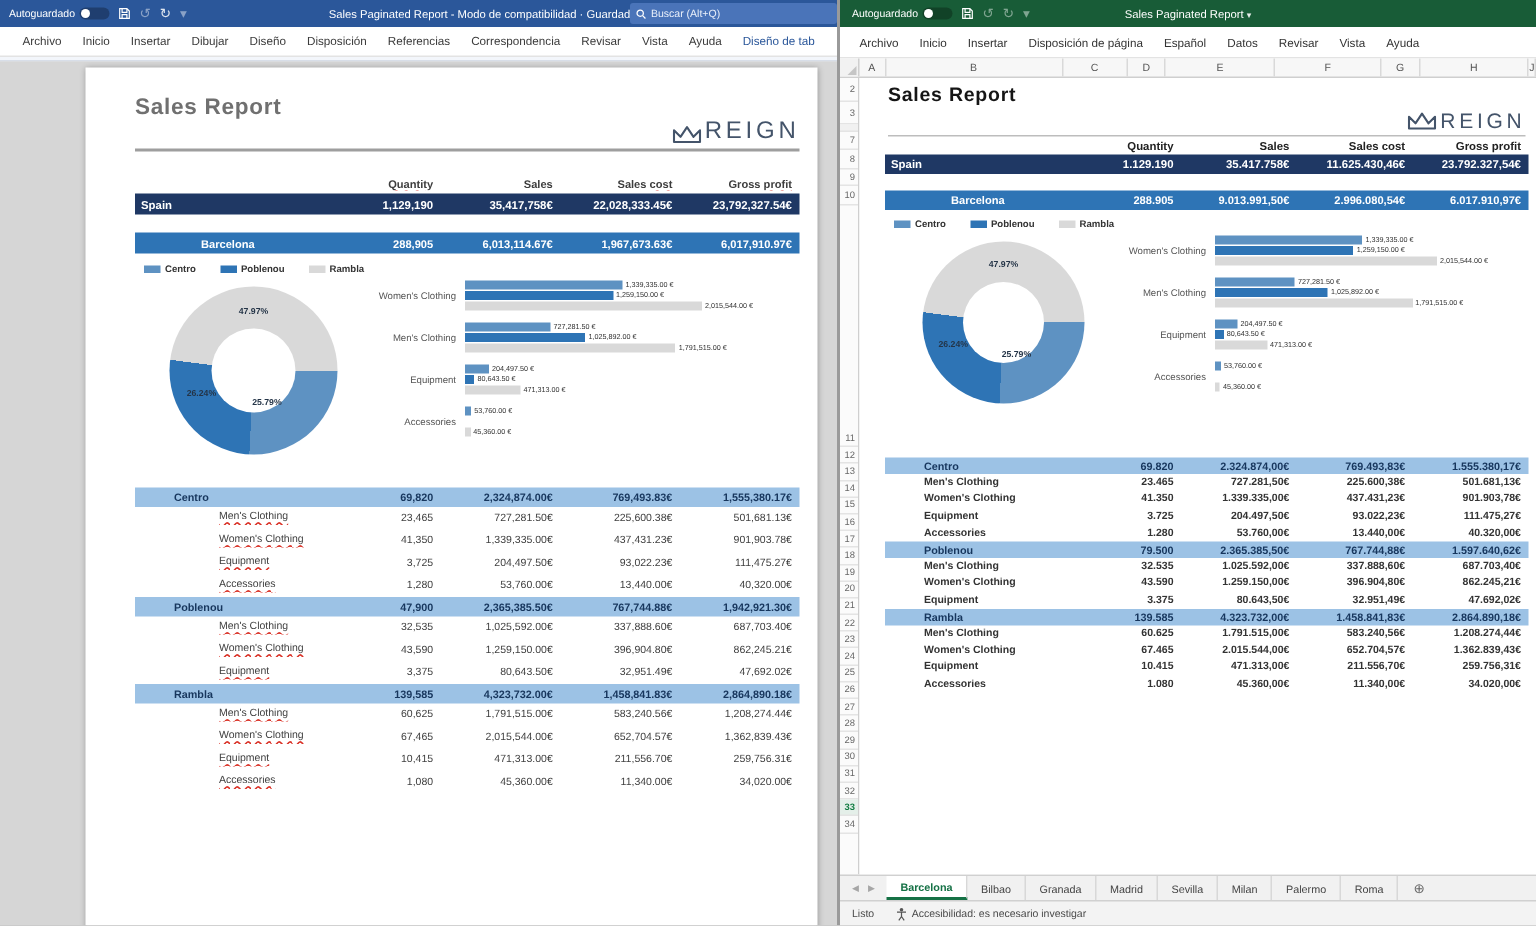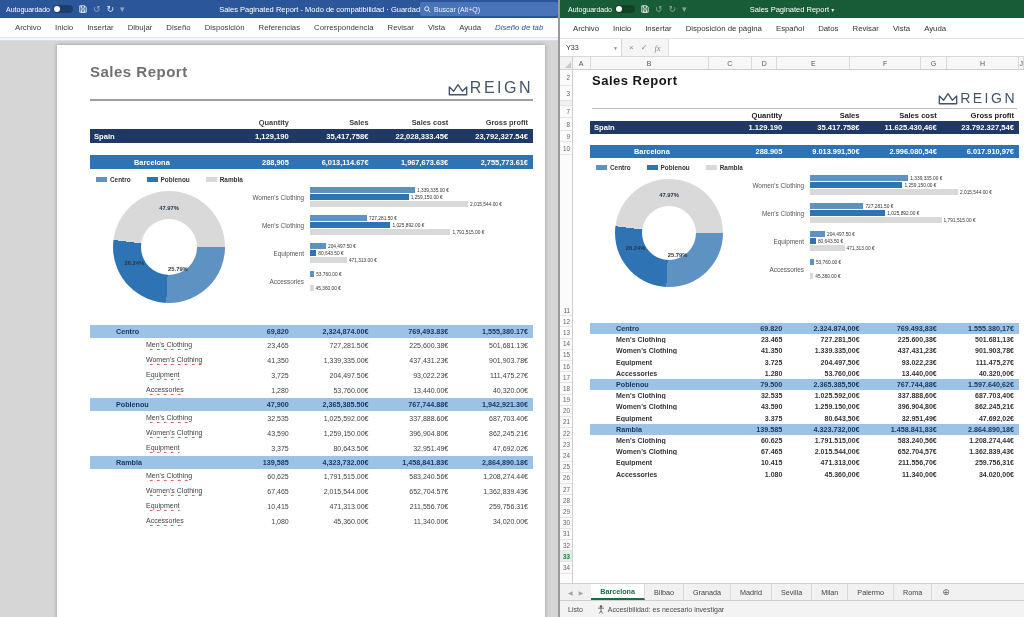--- a/index.html
+++ b/index.html
@@ -12,21 +12,21 @@
   .autosave{display:flex;align-items:center;gap:3px;}
   .pill{width:20px;height:8px;border-radius:4px;background:rgba(0,0,0,.28);position:relative;}
   .pill .knob{position:absolute;left:1px;top:1px;width:6px;height:6px;border-radius:50%;background:#fff;}
   .tico{color:rgba(255,255,255,.85);font-size:9px;line-height:1;}
   .tico.dim{color:rgba(255,255,255,.45);}
   .w-title .doc-title{flex:1;text-align:center;white-space:nowrap;overflow:hidden;font-size:7.5px;}
   .carat{font-size:6px;color:rgba(255,255,255,.9);}
   .searchbox{position:absolute;right:0;top:2px;width:138px;height:14px;background:#4a74b9;border-radius:2px;display:flex;align-items:center;gap:5px;padding-left:14px;font-size:7px;color:#eaf0fa;}
   .w-menu{height:20px;background:#fff;display:flex;align-items:center;padding-left:8px;gap:0;font-size:7.8px;color:#3b3b3b;border-bottom:1px solid #e3e3e3;flex-shrink:0;white-space:nowrap;overflow:hidden;}
   .mtab{padding:0 7px;cursor:default;}
-  .mtab.ctx{color:#2b579a;font-style:italic;}
+  .mtab.ctx{color:#2b579a;}
   .w-strip{height:3px;background:#f3f6fb;border-bottom:1px solid #d8dee8;flex-shrink:0;}
   .w-canvas{flex:1;background:#d6d6d6;overflow:hidden;position:relative;}
   .w-page{position:absolute;left:57px;top:4px;width:488px;bottom:-10px;background:#fff;box-shadow:0 0 4px rgba(0,0,0,.3);padding:14px 12px 0 33px;}
   .w-status{height:20px;background:#f3f3f3;border-top:1px solid #d0d0d0;display:flex;align-items:center;gap:12px;padding-left:8px;font-size:7.2px;color:#4a4a4a;flex-shrink:0;}
   .w-status .seg{display:flex;align-items:center;gap:3px;}
 
   
   .excel{flex:1;display:flex;flex-direction:column;background:#fff;border-left:2px solid #9a9a9a;min-width:0;}
   .x-title{height:18px;background:#185c37;display:flex;align-items:center;color:#fff;font-size:7px;position:relative;padding-left:8px;gap:6px;flex-shrink:0;}
   .x-title .doc-title{position:absolute;left:0;right:0;text-align:center;font-size:7.5px;pointer-events:none;}
@@ -187,21 +187,21 @@
               <span class="c">35,417,758€</span>
               <span class="c">22,028,333.45€</span>
               <span class="c">23,792,327.54€</span>
             </div>
             <div class="srow gaprow"></div>
             <div class="srow city">
               <span class="c name"><span>Barcelona</span></span>
               <span class="c">288,905</span>
               <span class="c">6,013,114.67€</span>
               <span class="c">1,967,673.63€</span>
-              <span class="c">2,755,773.61€</span>
+              <span class="c">6,017,910.97€</span>
             </div>
             <div class="r-chart">
               <div class="legend">
                 <span class="li">
                   <span class="sw" style="background: rgb(94, 146, 194);"></span>
                   <span>Centro</span>
                 </span>
                 <span class="li">
                   <span class="sw" style="background: rgb(46, 116, 181);"></span>
                   <span>Poblenou</span>
@@ -416,32 +416,20 @@
         <span class="mtab">Archivo</span>
         <span class="mtab">Inicio</span>
         <span class="mtab">Insertar</span>
         <span class="mtab">Disposición de página</span>
         <span class="mtab">Español</span>
         <span class="mtab">Datos</span>
         <span class="mtab">Revisar</span>
         <span class="mtab">Vista</span>
         <span class="mtab">Ayuda</span>
       </nav>
-    <div class="x-formula">
-      <span class="namebox">
-          <span>Y33</span>
-          <span class="dd">▼</span>
-        </span>
-      <span class="fxicons">
-        <span>×</span>
-        <span>✓</span>
-        <span class="fx">fx</span>
-      </span>
-      <span class="fbar"></span>
-    </div>
     <div class="x-colheads" id="x-colheads">
         <span class="corner"></span>
         <span class="ch" style="width: 18px;">A</span>
         <span class="ch" style="width: 120px;">B</span>
         <span class="ch" style="width: 44px;">C</span>
         <span class="ch" style="width: 26px;">D</span>
         <span class="ch" style="width: 74px;">E</span>
         <span class="ch" style="width: 72px;">F</span>
         <span class="ch" style="width: 26px;">G</span>
         <span class="ch" style="width: 74px;">H</span>

